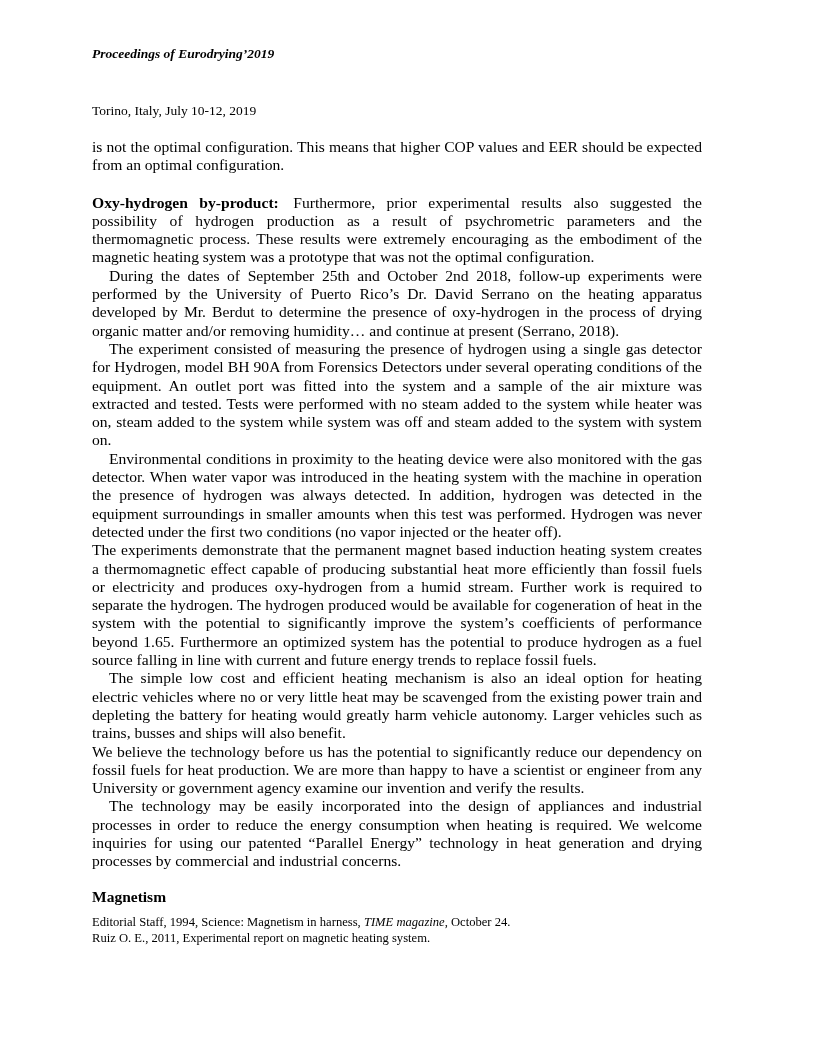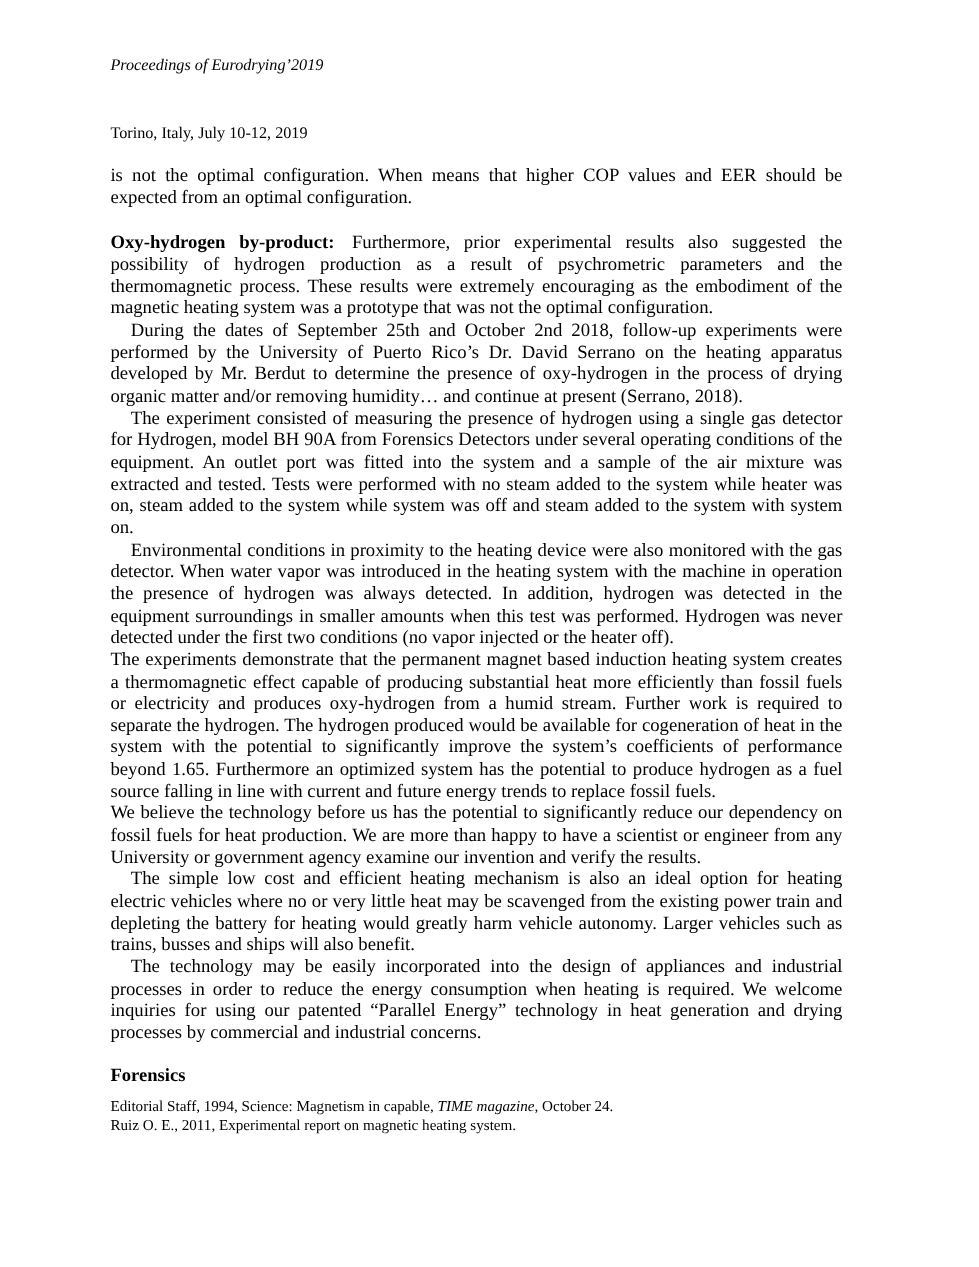--- a/index.html
+++ b/index.html
@@ -16,21 +16,21 @@
     padding: 46px 114px 0 92px;
     font-family: "Liberation Serif", serif;
     color: #000000;
     overflow: hidden;
   }
   .header {
     font-size: 13.5px;
     line-height: 15.5px;
   }
   .header-title {
-    font-weight: normal;
+    font-weight: bold;
     font-style: italic;
   }
   .header-subtitle {
     font-style: normal;
     margin-top: 41px;
   }
   p.body-par {
     margin: 0;
     font-size: 15.6px;
     line-height: 18.3px;
@@ -74,40 +74,40 @@
 </head>
 <body>
 
 <div class="page">
 
   <div class="header">
     <div class="header-title">Proceedings of Eurodrying’2019</div>
     <div class="header-subtitle">Torino, Italy, July 10-12, 2019</div>
   </div>
 
-  <p class="body-par first-gap">is not the optimal configuration. When means that higher COP values and EER should be expected from an optimal configuration.</p>
+  <p class="body-par first-gap">is not the optimal configuration. This means that higher COP values and EER should be expected from an optimal configuration.</p>
 
   <p class="body-par gap"><span class="lead-bold">Oxy-hydrogen by-product:</span><span class="lead-rest"> Furthermore, prior experimental results also suggested the possibility of hydrogen production as a result of psychrometric parameters and the thermomagnetic process. These results were extremely encouraging as the embodiment of the magnetic heating system was a prototype that was not the optimal configuration.</span></p>
 
   <p class="body-par indent">During the dates of September 25th and October 2nd 2018, follow-up experiments were performed by the University of Puerto Rico’s Dr. David Serrano on the heating apparatus developed by Mr. Berdut to determine the presence of oxy-hydrogen in the process of drying organic matter and/or removing humidity… and continue at present (Serrano, 2018).</p>
 
   <p class="body-par indent">The experiment consisted of measuring the presence of hydrogen using a single gas detector for Hydrogen, model BH 90A from Forensics Detectors under several operating conditions of the equipment. An outlet port was fitted into the system and a sample of the air mixture was extracted and tested. Tests were performed with no steam added to the system while heater was on, steam added to the system while system was off and steam added to the system with system on.</p>
 
   <p class="body-par indent">Environmental conditions in proximity to the heating device were also monitored with the gas detector. When water vapor was introduced in the heating system with the machine in operation the presence of hydrogen was always detected. In addition, hydrogen was detected in the equipment surroundings in smaller amounts when this test was performed. Hydrogen was never detected under the first two conditions (no vapor injected or the heater off).</p>
 
 
   <p class="body-par">The experiments demonstrate that the permanent magnet based induction heating system creates a thermomagnetic effect capable of producing substantial heat more efficiently than fossil fuels or electricity and produces oxy-hydrogen from a humid stream.  Further work is required to separate the hydrogen. The hydrogen produced would be available for cogeneration of heat in the system with the potential to significantly improve the system’s coefficients of performance beyond 1.65.  Furthermore an optimized system has the potential to produce hydrogen as a fuel source falling in line with current and future energy trends to replace fossil fuels.</p>
 
 
+  <p class="body-par indent">The simple low cost and efficient heating mechanism is also an ideal option for heating electric vehicles where no or very little heat may be scavenged from the existing power train and depleting the battery for heating would greatly harm vehicle autonomy.  Larger vehicles such as trains, busses and ships will also benefit.</p>
+
   <p class="body-par">We believe the technology before us has the potential to significantly reduce our dependency on fossil fuels for heat production. We are more than happy to have a scientist or engineer from any University or government agency examine our invention and verify the results.</p>
-
-  <p class="body-par indent">The simple low cost and efficient heating mechanism is also an ideal option for heating electric vehicles where no or very little heat may be scavenged from the existing power train and depleting the battery for heating would greatly harm vehicle autonomy.  Larger vehicles such as trains, busses and ships will also benefit.</p>
 
   <p class="body-par indent">The technology may be easily incorporated into the design of appliances and industrial processes in order to reduce the energy consumption when heating is required.  We welcome inquiries for using our patented “Parallel Energy” technology in heat generation and drying processes by commercial and industrial concerns.</p>
 
-  <h2 class="section-heading refs-heading">Forensics</h2>
+  <h2 class="section-heading refs-heading">Magnetism</h2>
 
   <div class="refs">
-    <p><span>Editorial Staff, 1994, Science: Magnetism in capable, </span><span class="ref-italic">TIME magazine</span><span>, October 24.</span></p>
+    <p><span>Editorial Staff, 1994, Science: Magnetism in harness, </span><span class="ref-italic">TIME magazine</span><span>, October 24.</span></p>
     <p><span>Ruiz O. E., 2011, Experimental report on magnetic heating system.</span><span class="ref-italic"></span><span></span></p>
   </div>
 
 </div>
 
 </body></html>

